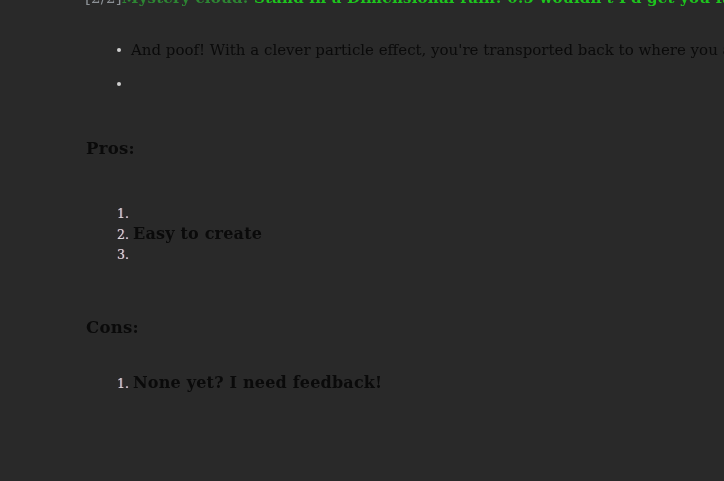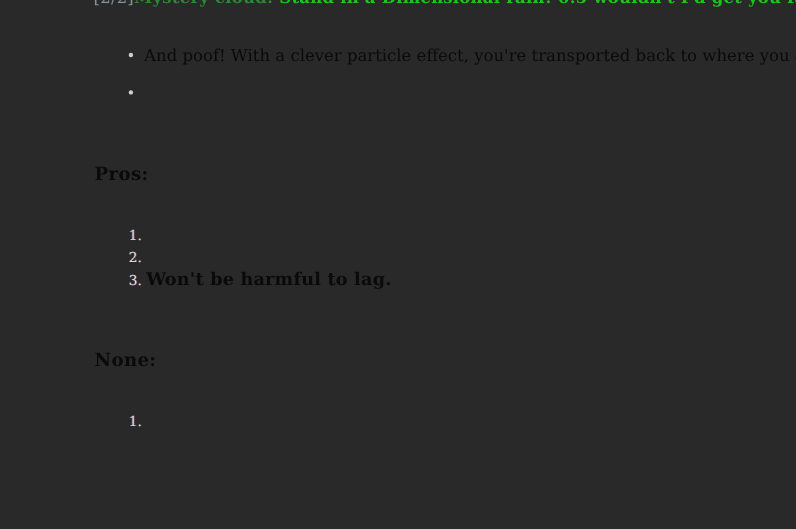--- a/index.html
+++ b/index.html
@@ -49,21 +49,21 @@
     width: 4px; height: 4px; border-radius: 50%;
     background: var(--bullet-dot, #cfcfcf);
   }
 
   
   .section-heading {
     position: absolute; left: 86px;
     font-size: 16.5px; font-weight: bold;
     letter-spacing: 0.3px;
   }
-  .heading-pros { top: 149px; }
+  .heading-pros { top: 139px; }
   .heading-cons { top: 318px; }
 
   
   .num-list { position: absolute; left: 112px; }
   .list-pros { top: 204px; }
   .list-cons { top: 373px; }
   .num-item {
     display: flex; align-items: baseline;
     line-height: 20px;
     white-space: nowrap;
@@ -98,28 +98,29 @@
   </div>
 
   <div class="section-heading heading-pros">Pros:</div>
 
   <div class="num-list list-pros">
     <div class="num-item">
       <span class="num-marker">1.</span>
     </div>
     <div class="num-item">
       <span class="num-marker">2.</span>
+      <span class="num-text">Easy to create</span>
     </div>
     <div class="num-item">
       <span class="num-marker">3.</span>
-      <span class="num-text">Won't be harmful to lag.</span>
     </div>
   </div>
 
-  <div class="section-heading heading-cons">None:</div>
+  <div class="section-heading heading-cons">Cons:</div>
 
   <div class="num-list list-cons">
     <div class="num-item">
       <span class="num-marker">1.</span>
+      <span class="num-text">None yet? I need feedback!</span>
     </div>
   </div>
 
 </div>
 
 </body></html>

